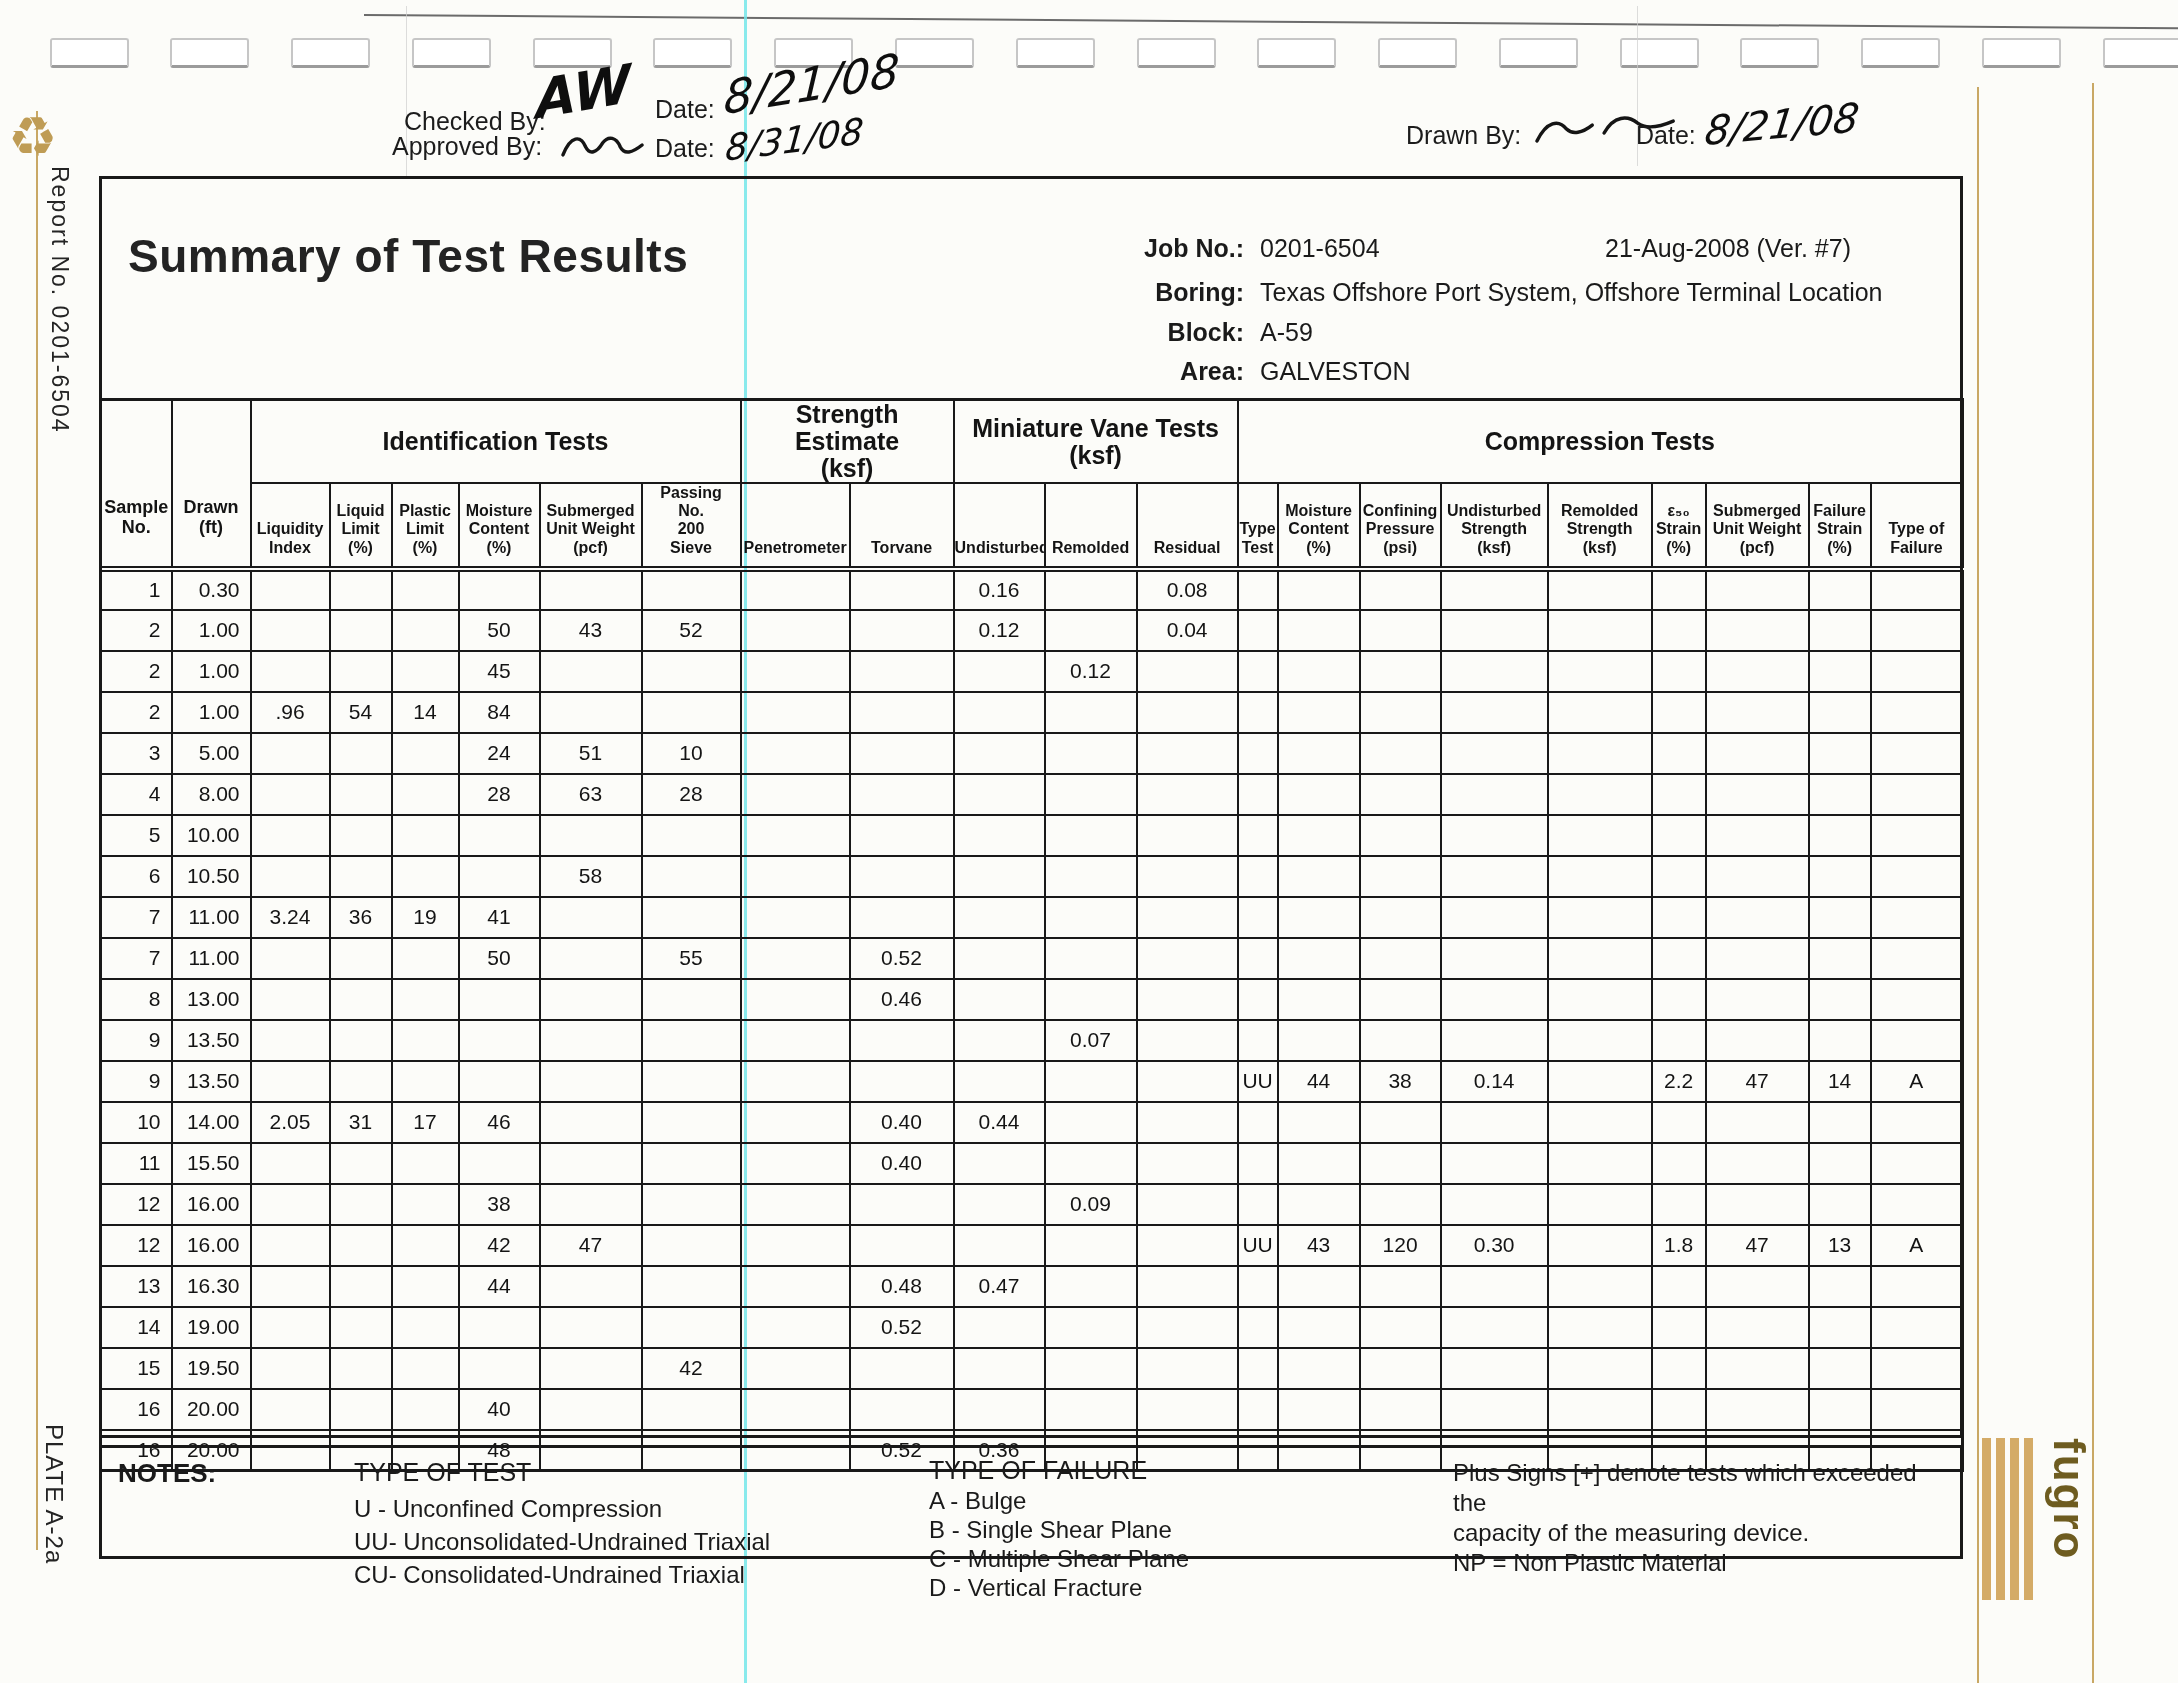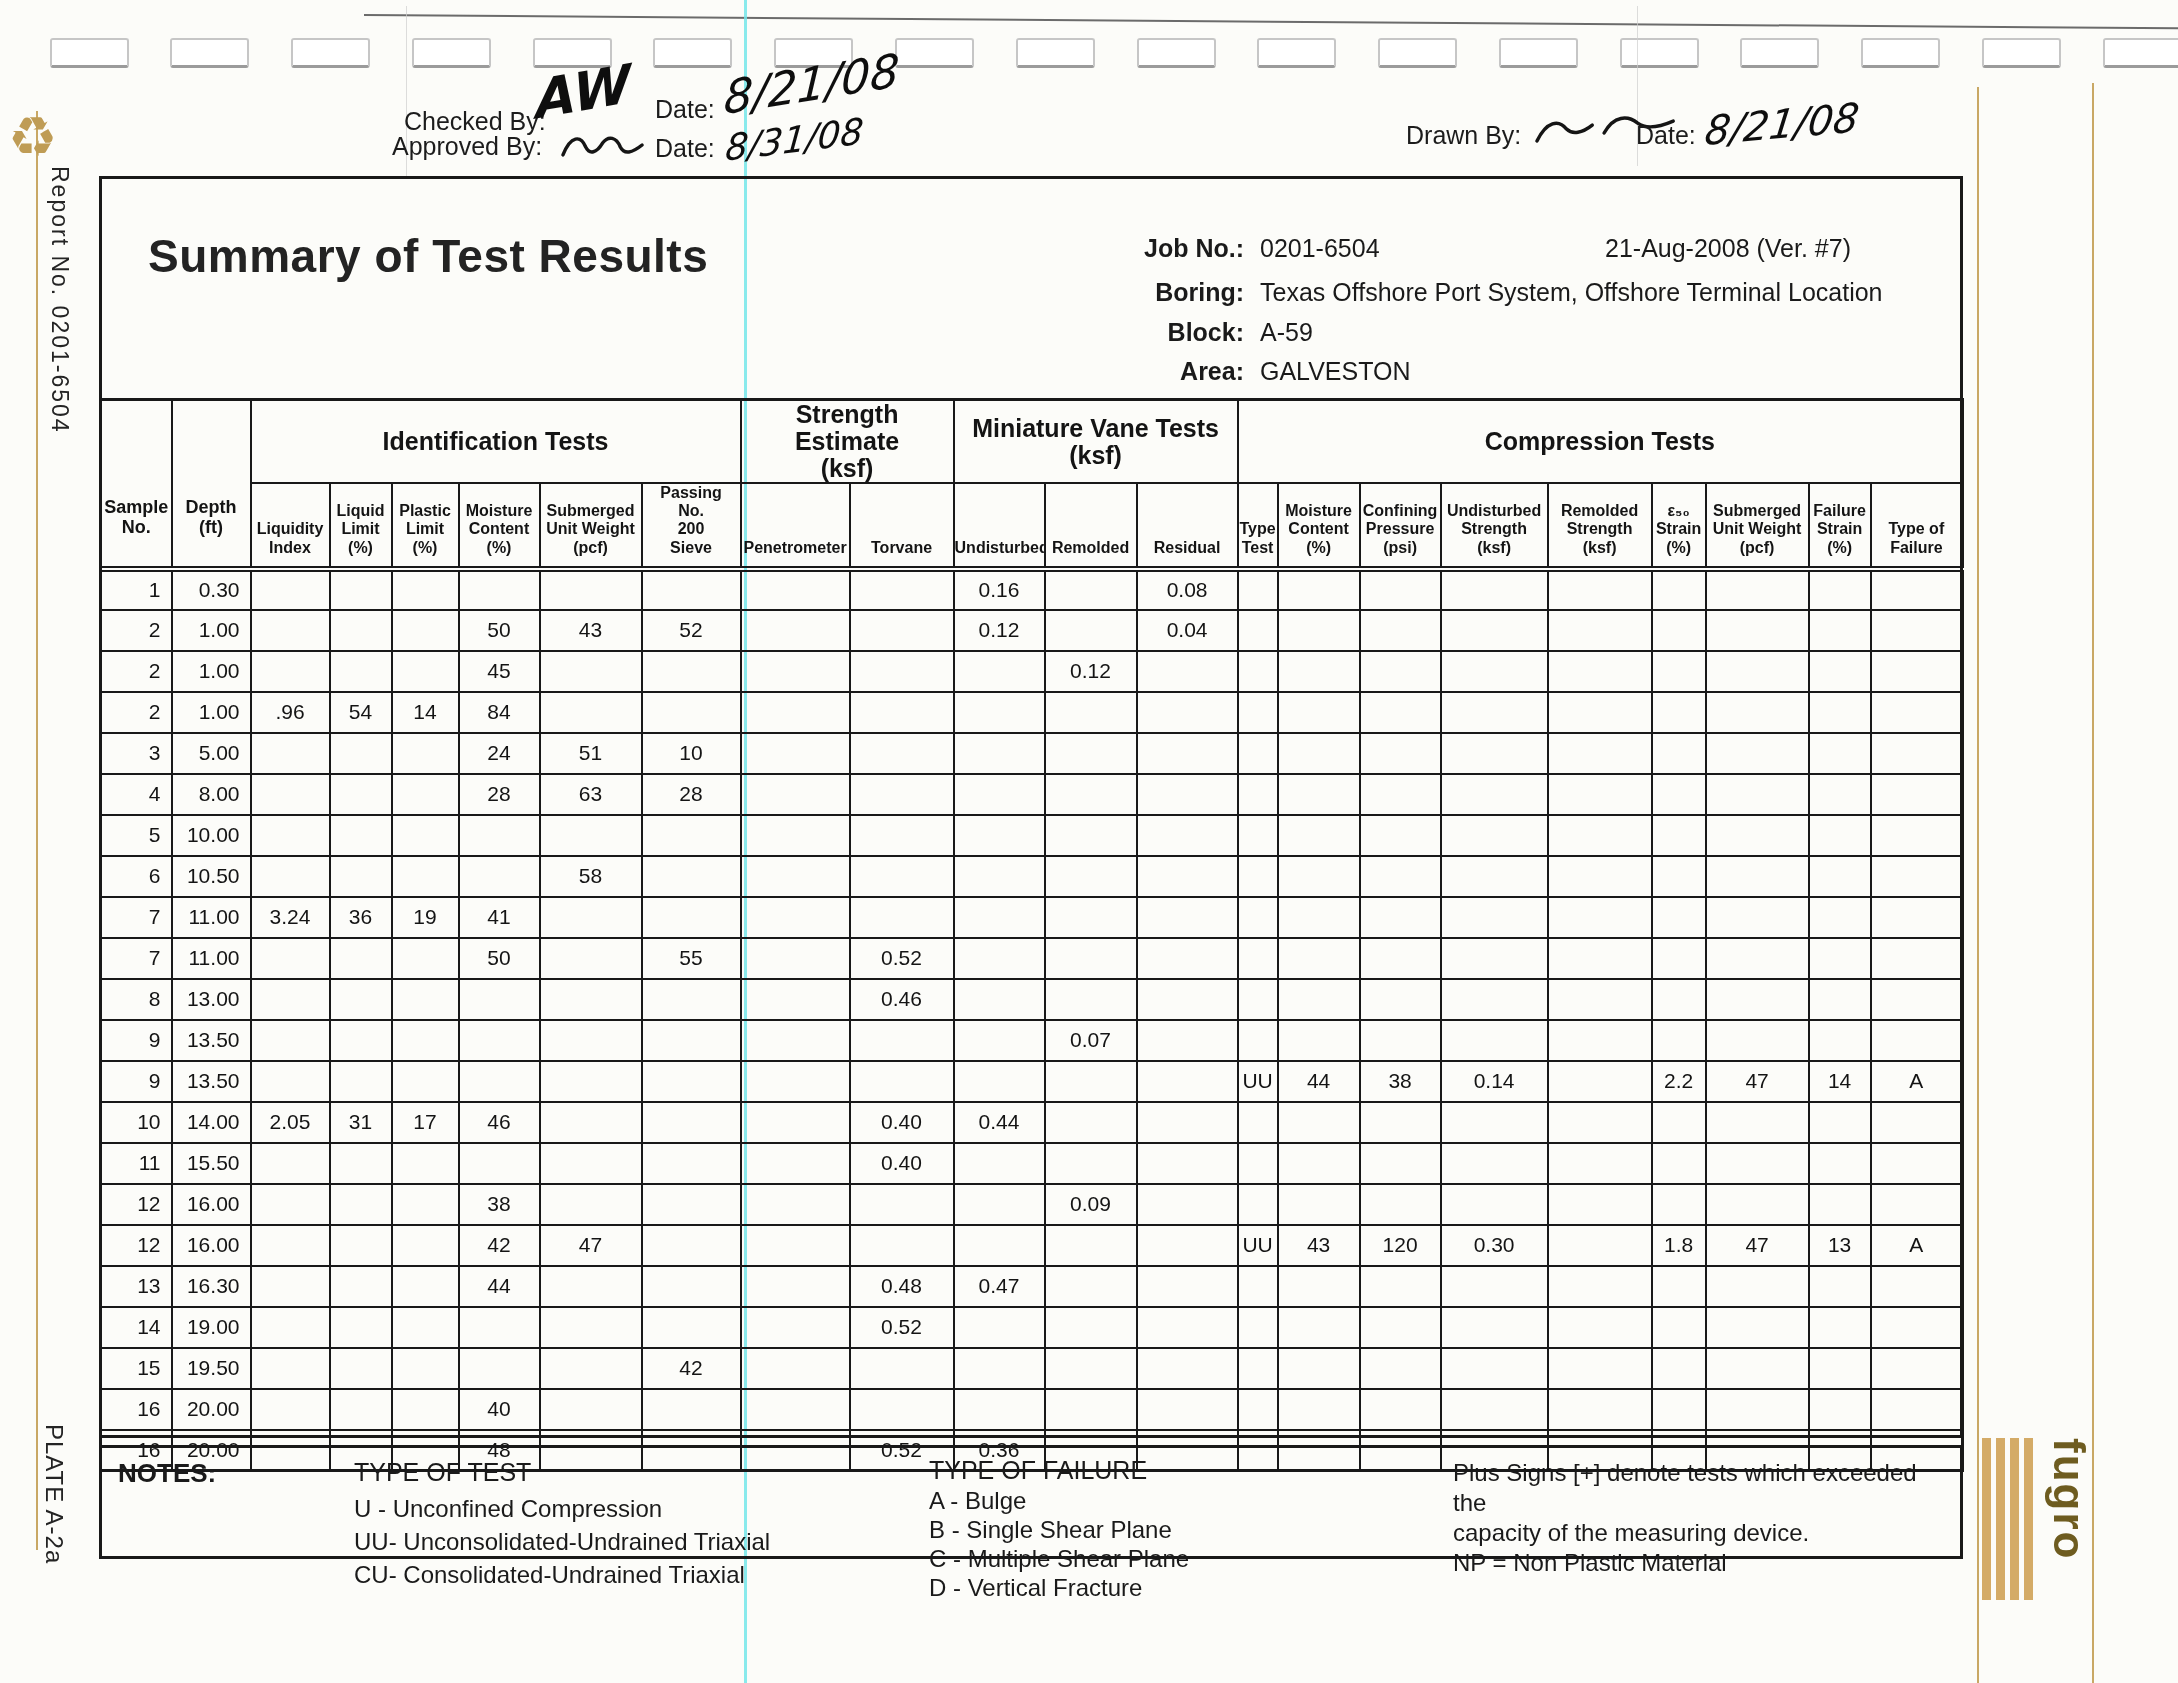--- a/index.html
+++ b/index.html
@@ -18,21 +18,21 @@
   .tanline { position: absolute; width: 2px; background: #c9a865; }
 
   .vtext { writing-mode: vertical-rl; }
   .hand { font-family: "DejaVu Sans", sans-serif; font-style: italic; color: #0e0e0e; }
 
   .label { position: absolute; font-size: 25px; color: #1c1c1c; }
 
   
   #main-box { position: absolute; left: 99px; top: 176px; width: 1864px; height: 1262px;
               border: 3px solid #191919; }
-  #doc-title { position: absolute; left: 46px; top: 50px; font-size: 46px; font-weight: bold;
+  #doc-title { position: absolute; left: 26px; top: 50px; font-size: 46px; font-weight: bold;
                letter-spacing: 0.5px; color: #232323; }
   .job-label { position: absolute; width: 218px; left: 924px; text-align: right;
                font-weight: bold; font-size: 25px; }
   .job-value { position: absolute; left: 1158px; font-size: 25px; }
   #version-date { position: absolute; left: 1503px; top: 55px; font-size: 25px; }
 
   
   #results-table { position: absolute; left: 99px; top: 398px; width: 1864px;
                    border-collapse: collapse; table-layout: fixed;
                    border: 3px solid #191919; }
@@ -158,21 +158,21 @@
         <col style="width: 104px;">
         <col style="width: 54px;">
         <col style="width: 103px;">
         <col style="width: 62px;">
         <col style="width: 92px;">
       </colgroup>
       <thead>
         <tr>
           <th class="fixed" rowspan="2">Sample
 No.</th>
-          <th class="fixed" rowspan="2">Depth
+          <th class="fixed" rowspan="2">Drawn
 (ft)</th>
           <th class="group" colspan="6">Identification Tests</th>
           <th class="group" colspan="2">Strength Estimate
 (ksf)</th>
           <th class="group" colspan="3">Miniature Vane Tests
 (ksf)</th>
           <th class="group" colspan="9">Compression Tests</th>
         </tr>
         <tr>
           <th class="sub">Liquidity

